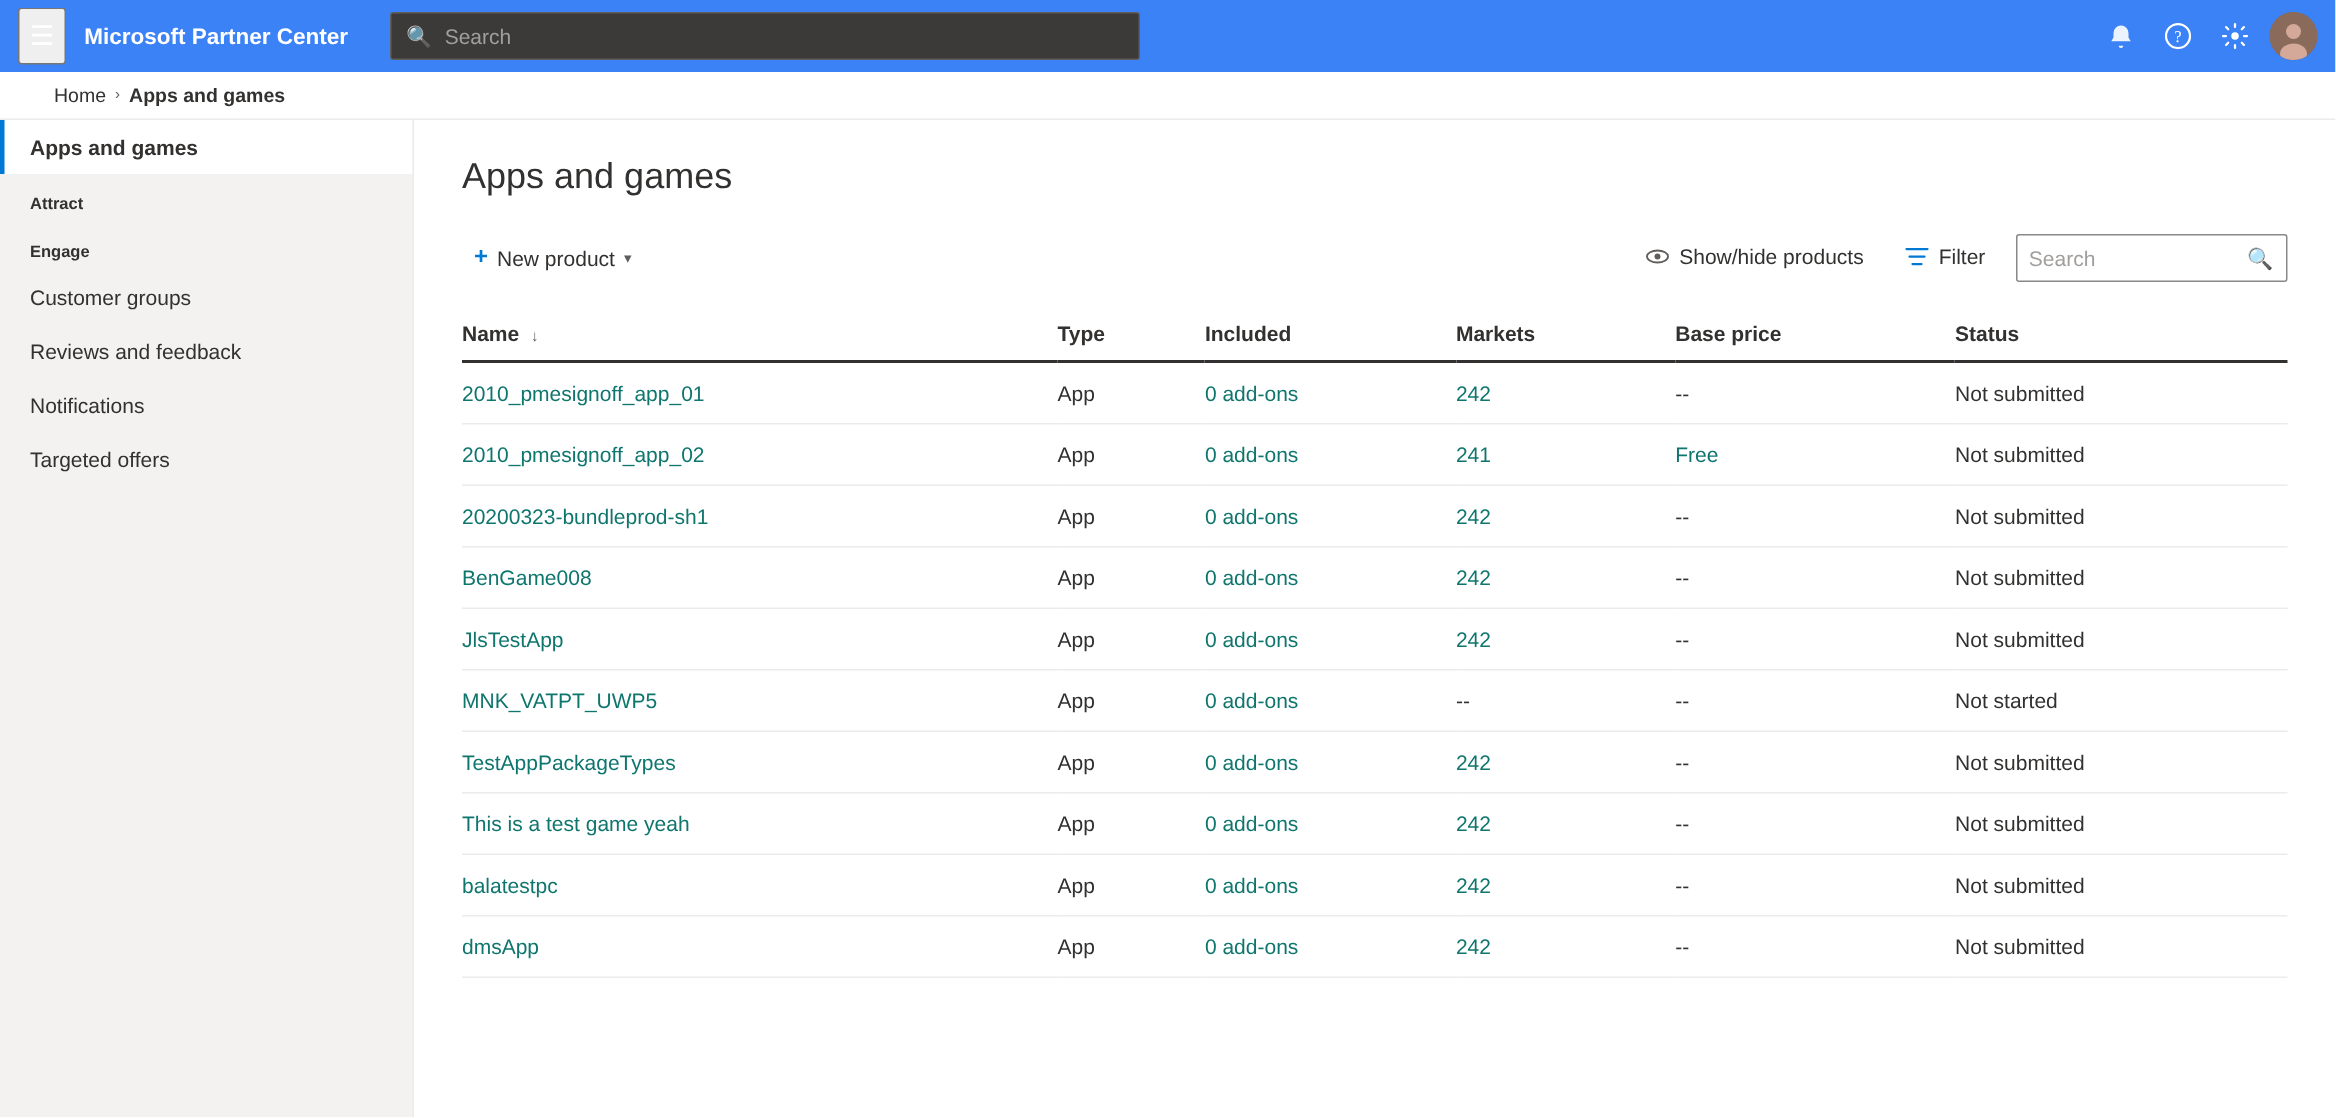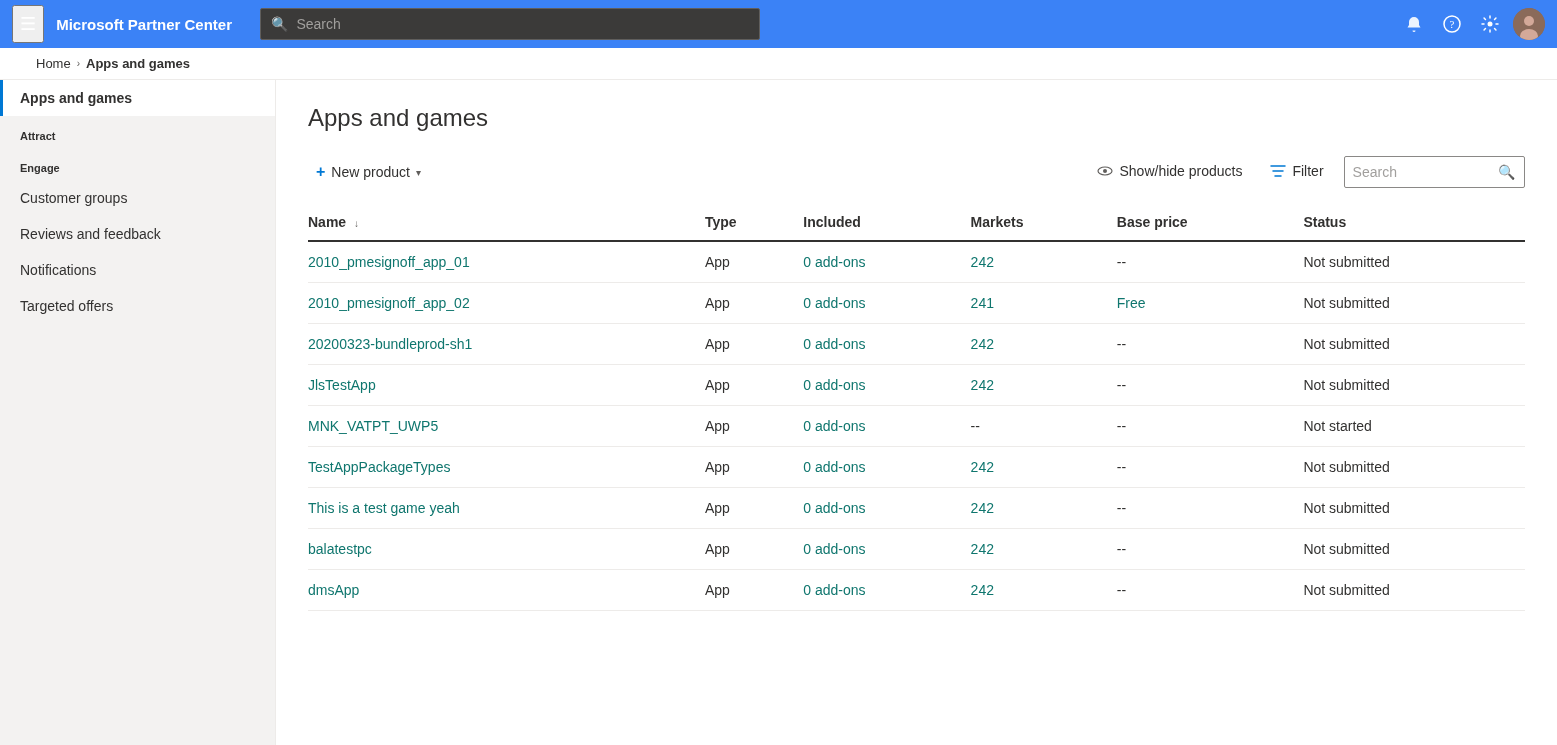--- a/index.html
+++ b/index.html
@@ -392,20 +392,36 @@
     <td>
       <a class="link-cell" href="#">242</a>
     </td>
     <td>
       --
     </td>
     <td>Not submitted</td>
   </tr>
           <tr>
     <td>
+      <a class="link-cell" href="#">BenGame008</a>
+    </td>
+    <td>App</td>
+    <td>
+      <a class="link-cell" href="#">0 add-ons</a>
+    </td>
+    <td>
+      <a class="link-cell" href="#">242</a>
+    </td>
+    <td>
+      --
+    </td>
+    <td>Not submitted</td>
+  </tr>
+          <tr>
+    <td>
       <a class="link-cell" href="#">JlsTestApp</a>
     </td>
     <td>App</td>
     <td>
       <a class="link-cell" href="#">0 add-ons</a>
     </td>
     <td>
       <a class="link-cell" href="#">242</a>
     </td>
     <td>

